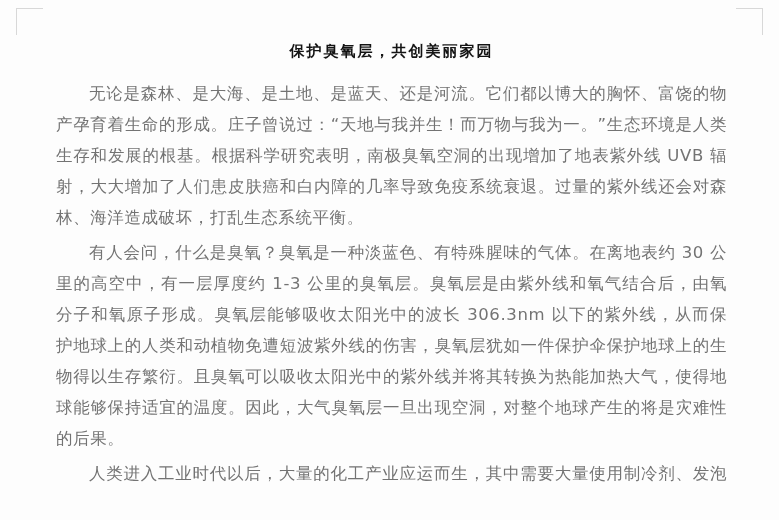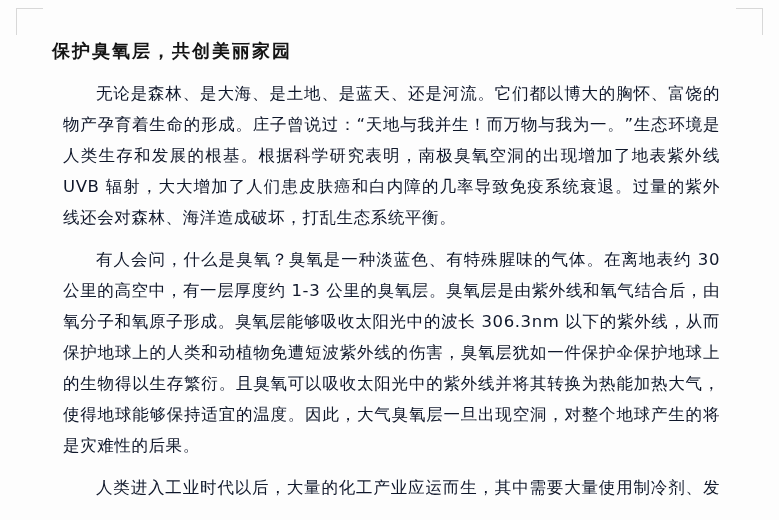--- a/index.html
+++ b/index.html
@@ -38,36 +38,36 @@
     top: 8px;
     border-right: 1px solid #d8d8d8;
   }
   .doc-body {
     position: absolute;
     left: 52px;
     right: 48px;
     top: 36px;
   }
   .doc-title {
-    text-align: left;
-    font-size: 18px;
+    text-align: center;
+    font-size: 15px;
     font-weight: bold;
     letter-spacing: 2px;
     line-height: 30px;
     margin: 0 0 12px 0;
     color: #141414;
     font-family: "DejaVu Sans", sans-serif;
   }
   .paragraph {
     font-size: 16.5px;
     line-height: 31px;
     text-align: justify;
     text-indent: 2em;
-    margin: 11px;
-    color: #0f172a;
+    margin: 4px;
+    color: #737373;
     letter-spacing: 0.6px;
   }
   .paragraph + .paragraph {
     margin-top: 2px;
   }
   .clipped {
     overflow: hidden;
     max-height: 31px;
   }
 </style>

